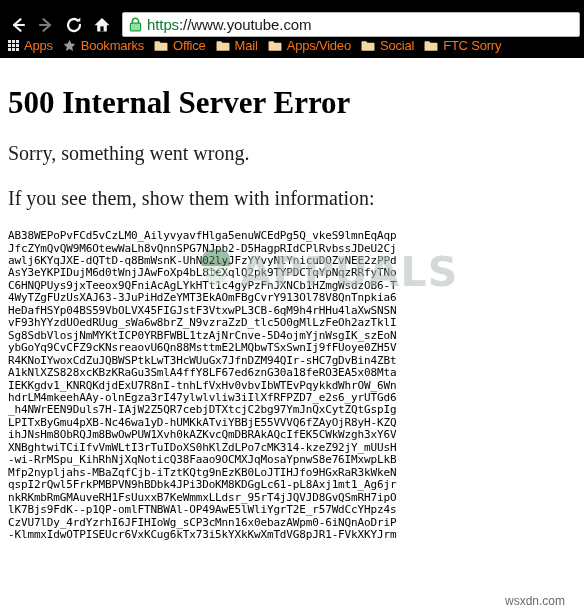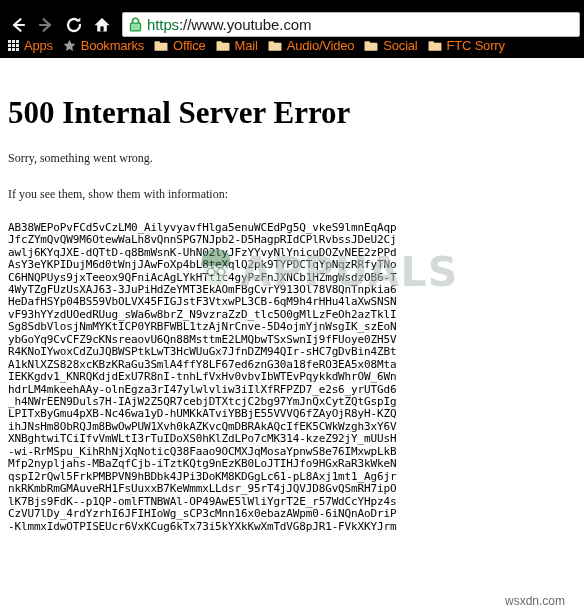--- a/index.html
+++ b/index.html
@@ -106,37 +106,37 @@
   }
   .apps-grid i { background: #e6e6e6; display: block; }
 
   .star-icon { flex: 0 0 auto; display: flex; }
   .folder-icon { flex: 0 0 auto; display: flex; }
 
   
   .page {
     position: relative;
     background: #ffffff;
-    padding: 16px 8px;
+    padding: 6px 8px;
     box-sizing: border-box;
     width: 584px;
     height: 555px;
     overflow: hidden;
   }
   h1.err-title {
     font-family: "Liberation Serif", serif;
     font-weight: bold;
     font-size: 31px;
     color: #000000;
     margin: 22px 0 0 0;
     line-height: 1.1;
   }
   p.err-para {
     font-family: "Liberation Serif", serif;
-    font-size: 12px;
+    font-size: 20px;
     color: #1c1c1c;
     margin: 22px 0 0 0;
     line-height: 1.15;
   }
   pre.err-code {
     font-family: "DejaVu Sans Mono", "Liberation Mono", monospace;
     font-size: 11px;
     line-height: 12.45px;
     color: #000000;
     margin: 20px 0 0 0;
@@ -271,21 +271,21 @@
       </span>
       <span class="bm-label">Mail</span>
     </div>
 
     <div class="bm-item">
       <span class="folder-icon">
         <svg width="14" height="12" viewBox="0 0 16 13">
           <path d="M0.6 2.2 A1 1 0 0 1 1.6 1.2 H6 L7.4 2.9 H14.4 A1 1 0 0 1 15.4 3.9 V11 A1 1 0 0 1 14.4 12 H1.6 A1 1 0 0 1 0.6 11 Z" fill="#f3d6a0"></path>
         </svg>
       </span>
-      <span class="bm-label">Audio/Video</span>
+      <span class="bm-label">Apps/Video</span>
     </div>
 
     <div class="bm-item">
       <span class="folder-icon">
         <svg width="14" height="12" viewBox="0 0 16 13">
           <path d="M0.6 2.2 A1 1 0 0 1 1.6 1.2 H6 L7.4 2.9 H14.4 A1 1 0 0 1 15.4 3.9 V11 A1 1 0 0 1 14.4 12 H1.6 A1 1 0 0 1 0.6 11 Z" fill="#f3d6a0"></path>
         </svg>
       </span>
       <span class="bm-label">Social</span>
     </div>

